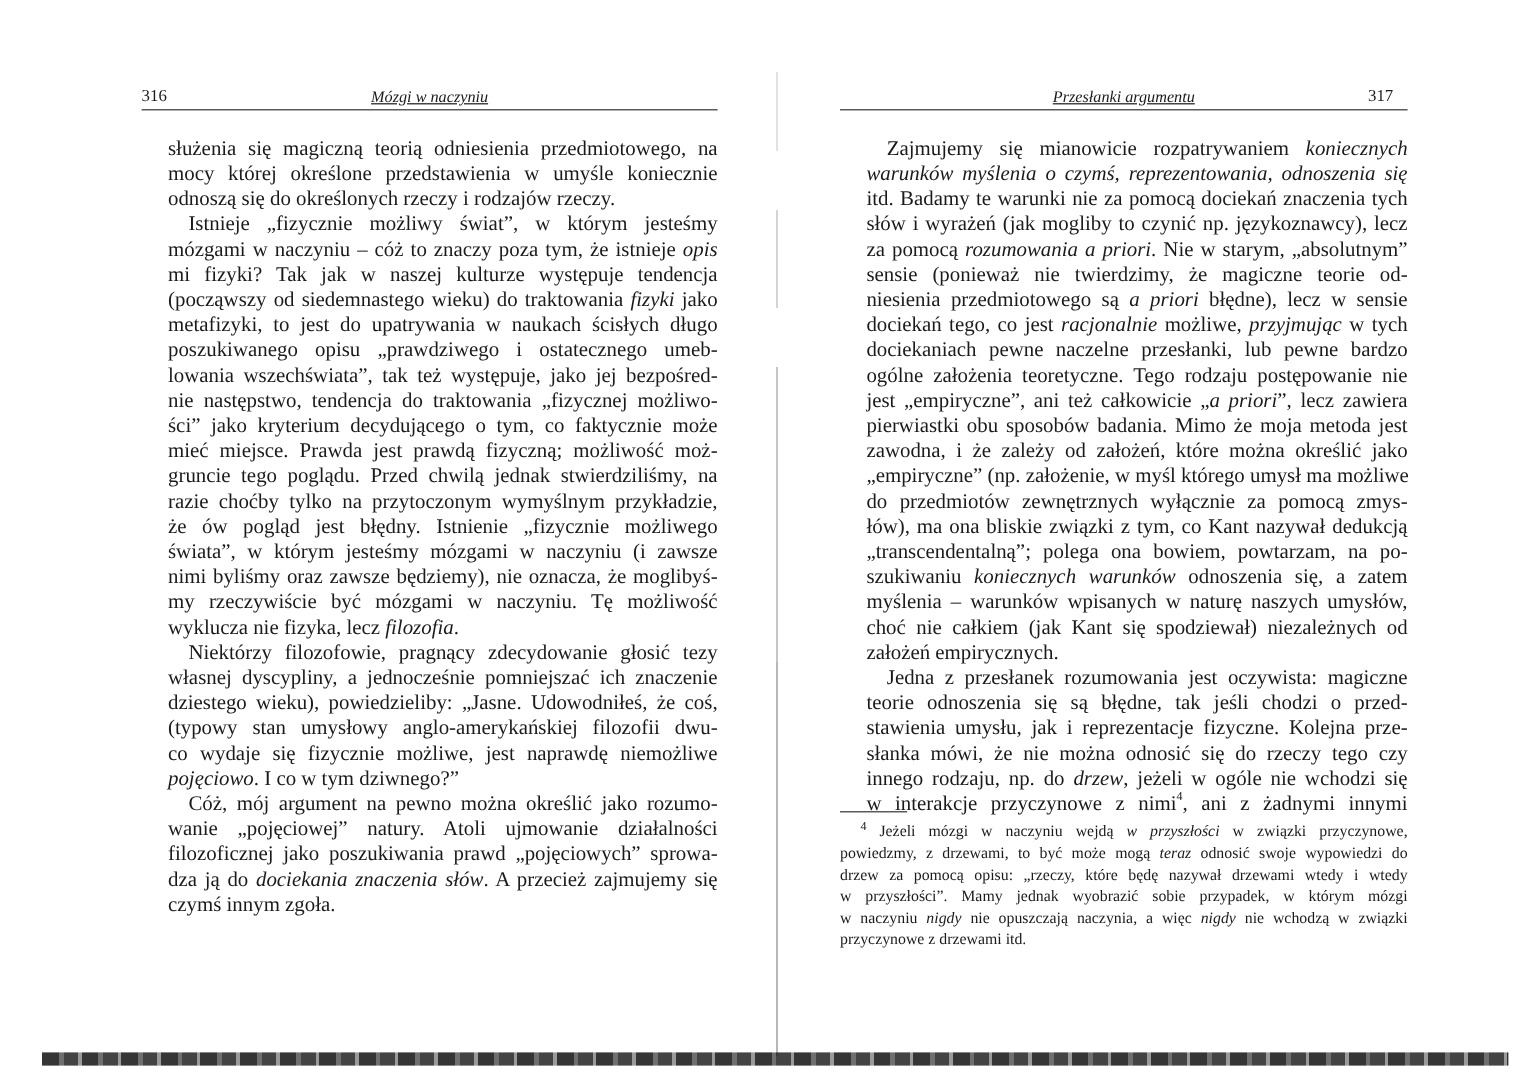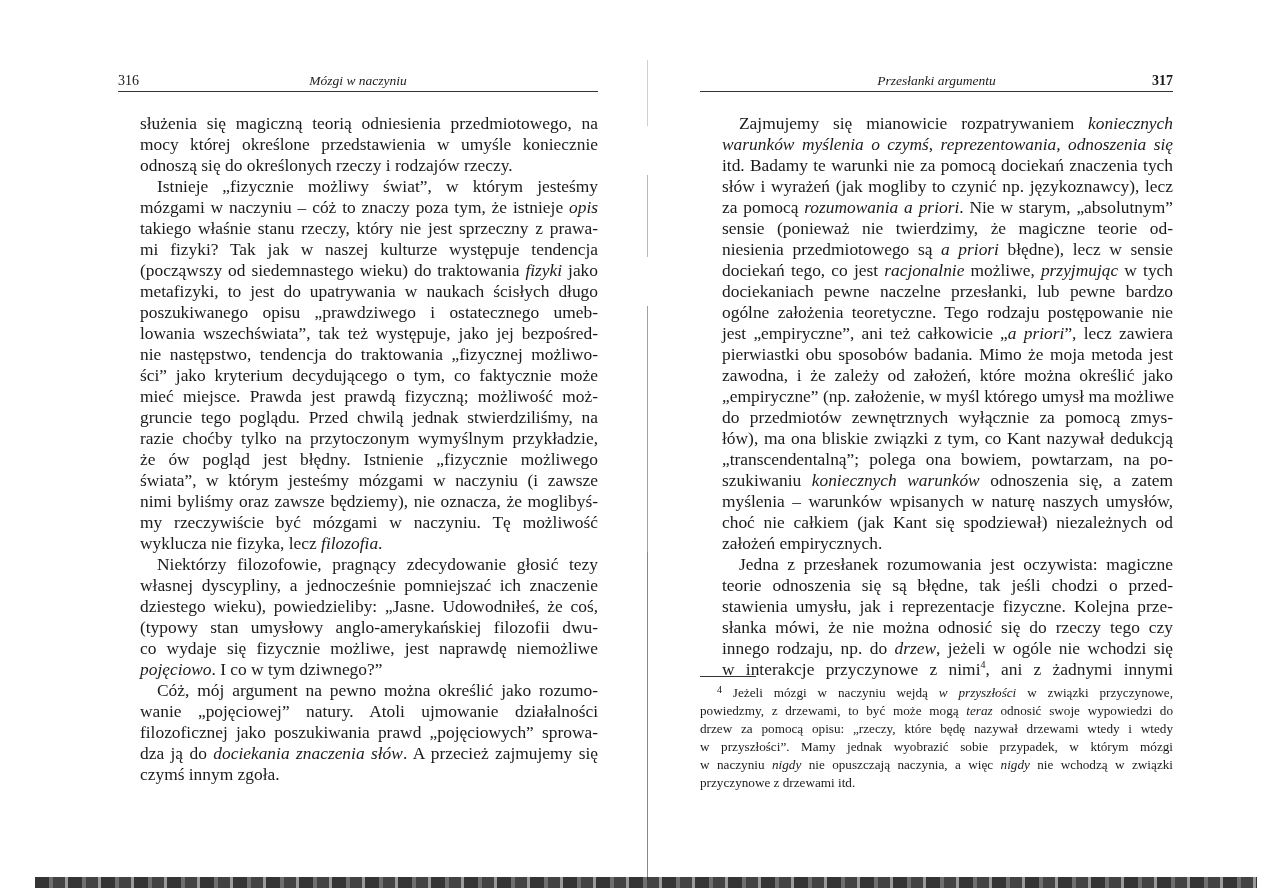--- a/index.html
+++ b/index.html
@@ -5,22 +5,22 @@
   html, body { margin:0; padding:0; background:#ffffff; }
   body { width:1262px; height:894px; position:relative; overflow:hidden;
          font-family:"Liberation Serif","DejaVu Serif",serif; color:#1a1a1a; }
   .page { position:absolute; top:0; }
   .page.left { left:118px; width:480px; }
   .page.right { left:700px; width:473px; }
   .running-head { position:absolute; top:73px; left:0; right:0; height:18px;
                   font-size:13.5px; border-bottom:1.2px solid #333; }
   .running-head .num { position:absolute; top:0; font-size:14px; }
   .page.left .running-head .num { left:0; }
-  .page.right .running-head .num { right:0;font-weight:bold; }
-  .running-head .title { position:absolute; top:0; left:0; right:0; text-align:center; font-style:italic; }
+  .page.right .running-head .num { right:12px; }
+  .running-head .title { position:absolute; top:0; left:0; right:0; text-align:center; font-style:italic;text-decoration:underline; }
   .body-text { position:absolute; top:113px; left:0; right:0;margin-left:22px; }
   .line { height:21px; line-height:21px; font-size:17.4px; white-space:nowrap;
           text-align:justify; text-align-last:justify; overflow:visible; }
   .line.last { text-align-last:left; }
   .line.indent { padding-left:17px; }
   .line i { }
   .fn-rule { position:absolute; top:676px; left:0; width:56px; border-top:1.2px solid #333; }
   .footnote { position:absolute; top:684px; left:0; right:0; }
   .fn-line { height:18px; line-height:18px; font-size:13.2px; white-space:nowrap;
              text-align:justify; text-align-last:justify; }
@@ -42,21 +42,20 @@
   <div class="running-head">
     <span class="num">316</span>
     <span class="title">Mózgi w naczyniu</span>
   </div>
   <div class="body-text" id="left-body">
       <div class="line">służenia się magiczną teorią odniesienia przedmiotowego, na</div>
       <div class="line">mocy której określone przedstawienia w umyśle koniecznie</div>
       <div class="line last">odnoszą się do określonych rzeczy i rodzajów rzeczy.</div>
       <div class="line indent">Istnieje „fizycznie możliwy świat”, w którym jesteśmy</div>
       <div class="line">mózgami w naczyniu – cóż to znaczy poza tym, że istnieje <i>opis</i></div>
-      <div class="line">takiego właśnie stanu rzeczy, który nie jest sprzeczny z prawa-</div>
       <div class="line">mi fizyki? Tak jak w naszej kulturze występuje tendencja</div>
       <div class="line">(począwszy od siedemnastego wieku) do traktowania <i>fizyki</i> jako</div>
       <div class="line">metafizyki, to jest do upatrywania w naukach ścisłych długo</div>
       <div class="line">poszukiwanego opisu „prawdziwego i ostatecznego umeb-</div>
       <div class="line">lowania wszechświata”, tak też występuje, jako jej bezpośred-</div>
       <div class="line">nie następstwo, tendencja do traktowania „fizycznej możliwo-</div>
       <div class="line">ści” jako kryterium decydującego o tym, co faktycznie może</div>
       <div class="line">mieć miejsce. Prawda jest prawdą fizyczną; możliwość moż-</div>
       <div class="line">gruncie tego poglądu. Przed chwilą jednak stwierdziliśmy, na</div>
       <div class="line">razie choćby tylko na przytoczonym wymyślnym przykładzie,</div>

